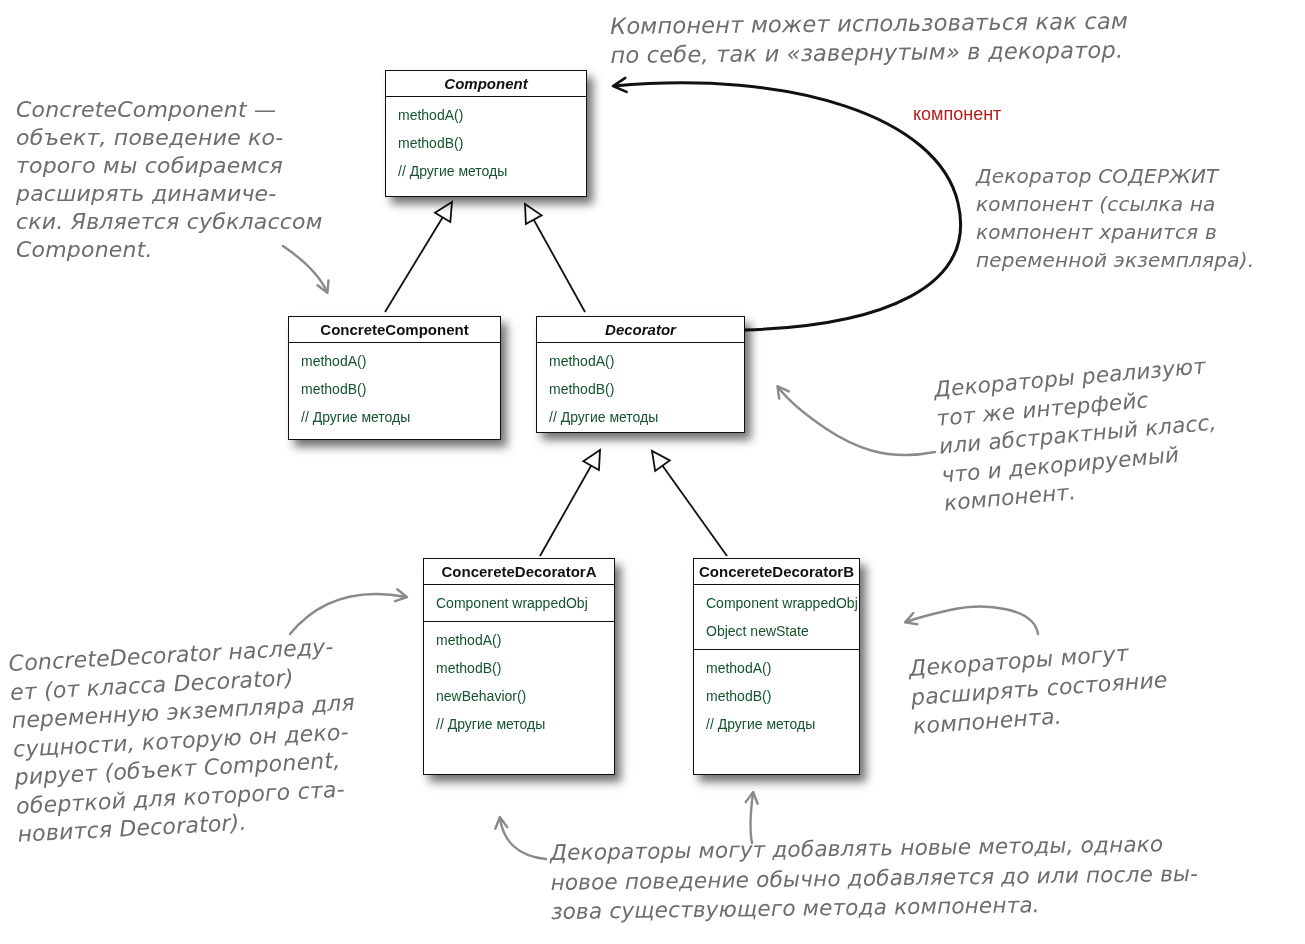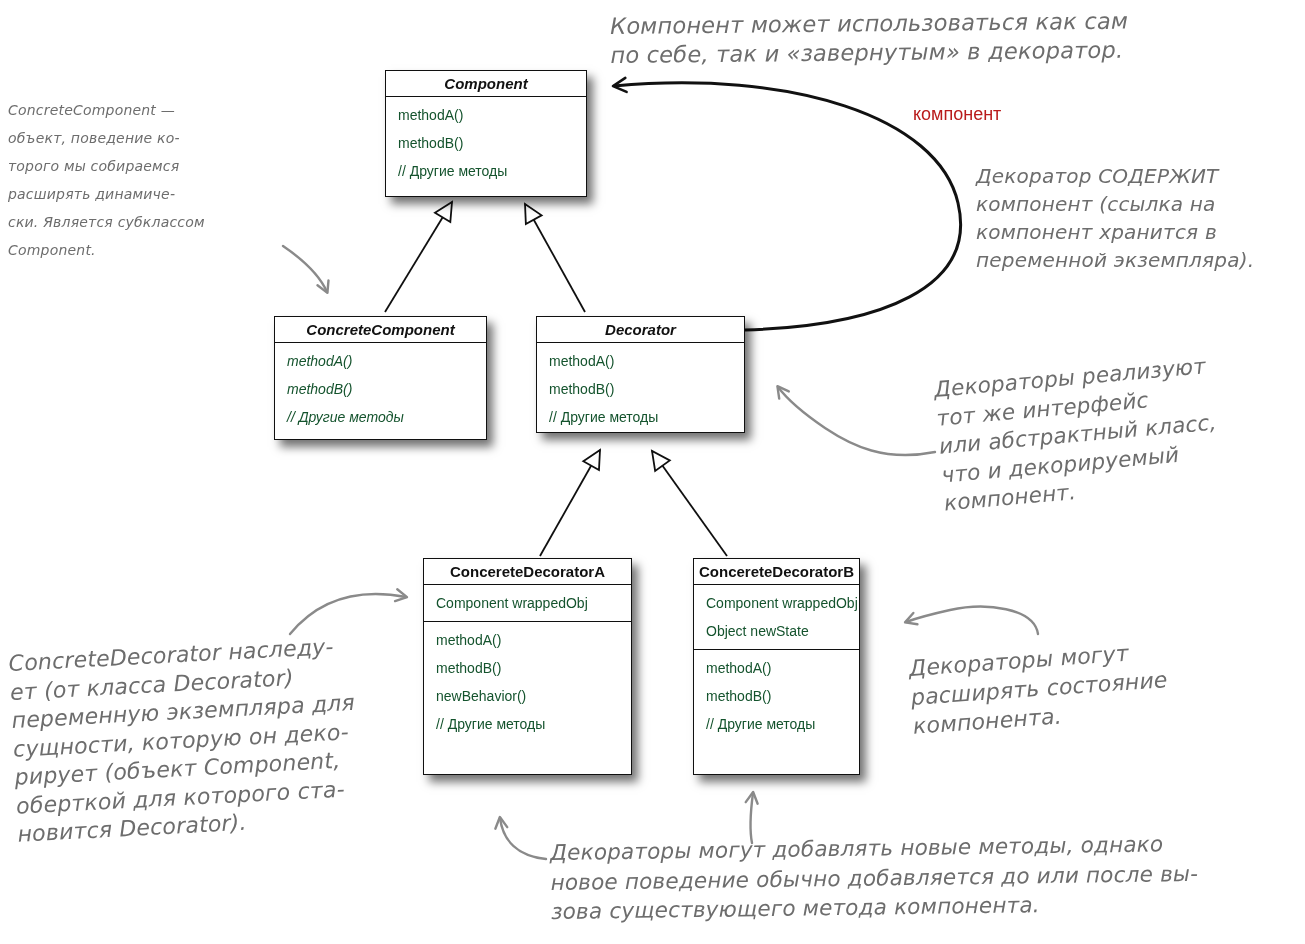--- a/index.html
+++ b/index.html
@@ -73,39 +73,39 @@
 
   <div class="uml-box" style="left:385px;top:70px;width:202px;height:127px;">
     <div class="uml-title abstract">Component</div>
     <div class="uml-section">
       <div class="uml-row">methodA()</div>
       <div class="uml-row">methodB()</div>
       <div class="uml-row">// Другие методы</div>
     </div>
   </div>
 
-  <div class="uml-box" style="left:274px;top:316px;width:213px;height:124px;font-style:italic;">
+  <div class="uml-box" style="left:288px;top:316px;width:213px;height:124px;">
     <div class="uml-title">ConcreteComponent</div>
     <div class="uml-section">
       <div class="uml-row">methodA()</div>
       <div class="uml-row">methodB()</div>
       <div class="uml-row">// Другие методы</div>
     </div>
   </div>
 
   <div class="uml-box" style="left:536px;top:316px;width:209px;height:117px;">
     <div class="uml-title abstract">Decorator</div>
     <div class="uml-section">
       <div class="uml-row">methodA()</div>
       <div class="uml-row">methodB()</div>
       <div class="uml-row">// Другие методы</div>
     </div>
   </div>
 
-  <div class="uml-box" style="left:423px;top:558px;width:209px;height:217px;">
+  <div class="uml-box" style="left:423px;top:558px;width:192px;height:217px;">
     <div class="uml-title">ConcereteDecoratorA</div>
     <div class="uml-section">
       <div class="uml-row">Component wrappedObj</div>
     </div>
     <div class="uml-section sep">
       <div class="uml-row">methodA()</div>
       <div class="uml-row">methodB()</div>
       <div class="uml-row">newBehavior()</div>
       <div class="uml-row">// Другие методы</div>
     </div>
@@ -124,21 +124,21 @@
     </div>
   </div>
 
   <div class="assoc-label" style="left:913px;top:104px;">компонент</div>
 
   <div class="note" style="left:610px;top:12px;font-size:22.5px;line-height:29px;transform:rotate(-0.6deg);transform-origin:left top;">
     <div class="ln">Компонент может использоваться как сам</div>
     <div class="ln">по себе, так и «завернутым» в декоратор.</div>
   </div>
 
-  <div class="note" style="left:8px;top:96px;font-size:14px;line-height:28px;">
+  <div class="note" style="left:16px;top:96px;font-size:22px;line-height:28px;">
     <div class="ln">ConcreteComponent  —</div>
     <div class="ln">объект, поведение ко-</div>
     <div class="ln">торого мы собираемся</div>
     <div class="ln">расширять динамиче-</div>
     <div class="ln">ски. Является субклассом</div>
     <div class="ln">Component.</div>
   </div>
 
   <div class="note" style="left:976px;top:162px;font-size:20px;line-height:28px;">
     <div class="ln">Декоратор СОДЕРЖИТ</div>

